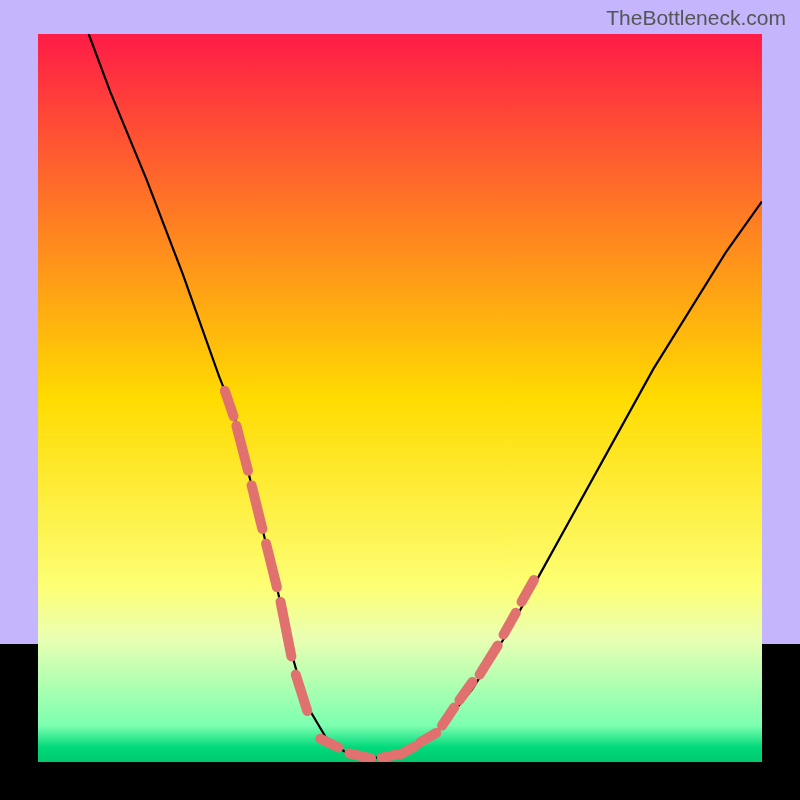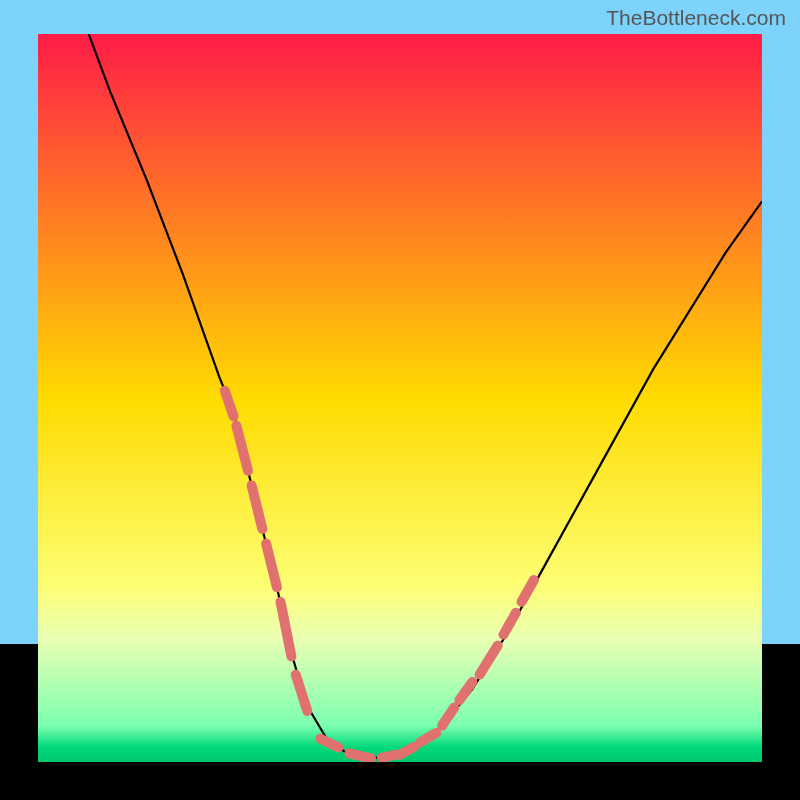--- a/index.html
+++ b/index.html
@@ -7,21 +7,21 @@
   padding: 0;
   width: 800px;
   height: 800px;
   font-family: Arial, sans-serif;
   background: #000;
 }
 .container {
   width: 800px;
   height: 644px;
   position: relative;
-  background: #7dd3fc;
+  background: #c4b5fd;
 }
 .attribution {
   position: absolute;
   top: 6px;
   right: 14px;
   color: #555;
   font-size: 21px;
   font-family: Arial, sans-serif;
   z-index: 10;
 }

